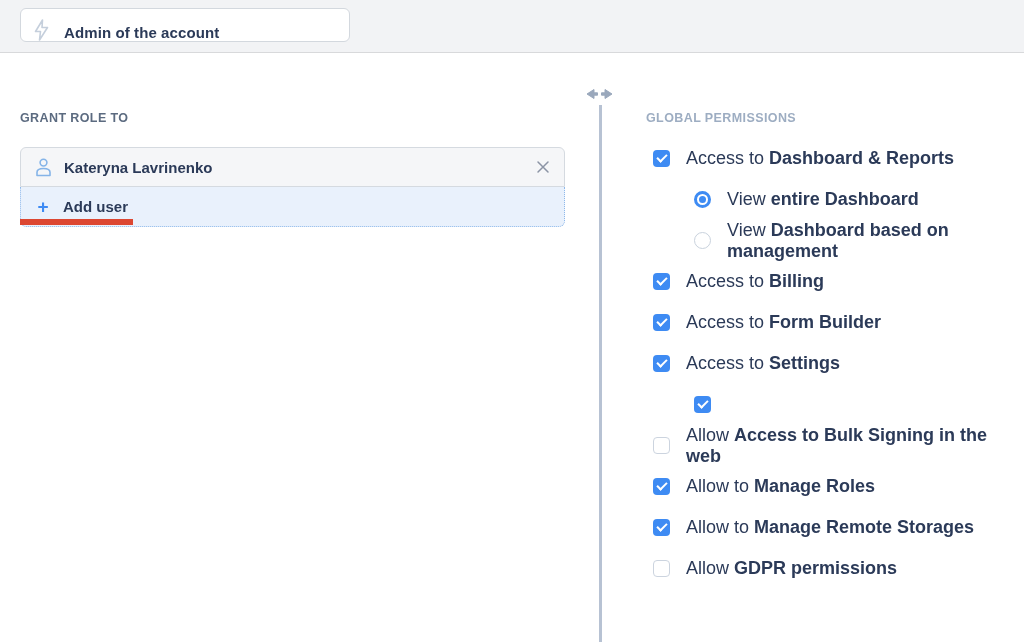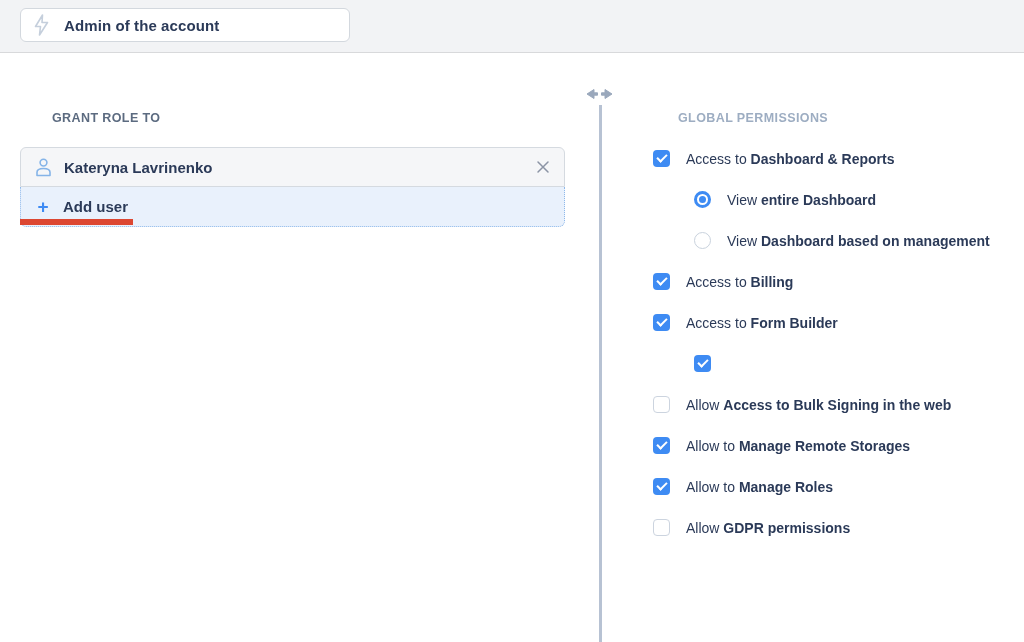--- a/index.html
+++ b/index.html
@@ -12,27 +12,27 @@
   *{margin:0;padding:0;box-sizing:border-box;}
   html,body{background:#fff;}
   body{font-family:"Liberation Sans", sans-serif;}
   .screen{position:relative;width:1024px;height:642px;background:#ffffff;overflow:hidden;}
 
   
   .topbar{position:absolute;left:0;top:0;width:1024px;height:53px;
     background:var(--topbar-bg);border-bottom:1px solid #d8d9db;}
   .role-box{position:absolute;left:20px;top:8px;width:330px;height:34px;
     background:#ffffff;border:1px solid #d3d8de;border-radius:6px;
-    display:flex;align-items:center;gap:14px;padding:0 12px;cursor:pointer;}
+    display:flex;align-items:flex-end;gap:14px;padding:0 12px;cursor:pointer;}
   .bolt-icon{display:flex;align-items:center;}
   .role-label{font-size:15px;font-weight:700;color:var(--text-navy);letter-spacing:.1px;}
 
   
   .left-panel{position:absolute;left:20px;top:111px;width:545px;}
-  .panel-title{font-size:12.5px;font-weight:600;letter-spacing:.4px;text-transform:uppercase;margin-left:32px;}
+  .panel-title{font-size:12.5px;font-weight:600;letter-spacing:.4px;text-transform:uppercase;}
   .left-panel .panel-title{color:#5c6b80;}
   .user-box{margin-top:22px;border-radius:6px;}
   .user-row{height:40px;background:#f5f6f8;border:1px solid #d5dae0;
     border-radius:6px 6px 0 0;display:flex;align-items:center;padding:0 14px;gap:12px;}
   .user-name{font-size:15px;font-weight:600;color:var(--text-navy);flex:1;}
   .close-btn{display:flex;align-items:center;cursor:pointer;}
   .add-row{height:40px;background:#e9f1fc;border:1px dotted #8fb9ea;border-top:none;
     border-radius:0 0 6px 6px;display:flex;align-items:center;padding:0 14px;gap:12px;cursor:pointer;}
   .plus-icon{color:var(--accent-blue);font-size:19px;font-weight:600;line-height:1;width:16px;text-align:center;}
   .add-label{font-size:15px;font-weight:700;color:var(--text-navy);}
@@ -42,21 +42,21 @@
   
   .divider{position:absolute;left:599px;top:105px;width:2.5px;height:537px;background:var(--divider);}
   .resize-icon{position:absolute;left:586px;top:87px;cursor:col-resize;display:flex;}
 
   
   .right-panel{position:absolute;left:646px;top:111px;width:375px;}
   .right-panel .panel-title{color:#9dadc2;}
   .perm-list{margin-top:13px;}
   .perm-row{display:flex;align-items:center;height:41px;gap:16px;padding-left:7px;}
   .perm-row.indent-1{padding-left:48px;}
-  .perm-label{font-size:14px;color:var(--text-navy);font-weight:400;}
+  .perm-label{font-size:18px;color:var(--text-navy);font-weight:400;}
   .perm-label b{font-weight:700;}
 
   .control{flex:none;display:block;}
   .checkbox{width:17px;height:17px;border-radius:4px;position:relative;cursor:pointer;}
   .checkbox.checked{background:var(--accent-blue);}
   .checkbox.checked::after{content:'';position:absolute;left:3.5px;top:4px;width:8px;height:4px;
     border-left:2px solid #fff;border-bottom:2px solid #fff;transform:rotate(-45deg);}
   .checkbox.unchecked{background:#fff;border:1.5px solid #ccd4df;}
   .radio{width:17px;height:17px;border-radius:50%;position:relative;cursor:pointer;}
   .radio.selected{background:#fff;border:3.5px solid var(--accent-blue);}
@@ -128,34 +128,38 @@
     <span class="perm-label"><span>View </span><b>Dashboard based on management</b></span>
   </div>
         <div class="perm-row indent-0">
     <span class="control checkbox checked"></span>
     <span class="perm-label"><span>Access to </span><b>Billing</b></span>
   </div>
         <div class="perm-row indent-0">
     <span class="control checkbox checked"></span>
     <span class="perm-label"><span>Access to </span><b>Form Builder</b></span>
   </div>
+        <div class="perm-row indent-0">
+    <span class="control checkbox checked"></span>
+    <span class="perm-label"><span>Access to </span><b>Settings</b></span>
+  </div>
         <div class="perm-row indent-1">
     <span class="control checkbox checked"></span>
   </div>
         <div class="perm-row indent-0">
     <span class="control checkbox unchecked"></span>
     <span class="perm-label"><span>Allow </span><b>Access to Bulk Signing in the web</b></span>
   </div>
         <div class="perm-row indent-0">
     <span class="control checkbox checked"></span>
-    <span class="perm-label"><span>Allow to </span><b>Manage Remote Storages</b></span>
+    <span class="perm-label"><span>Allow to </span><b>Manage Roles</b></span>
   </div>
         <div class="perm-row indent-0">
     <span class="control checkbox checked"></span>
-    <span class="perm-label"><span>Allow to </span><b>Manage Roles</b></span>
+    <span class="perm-label"><span>Allow to </span><b>Manage Remote Storages</b></span>
   </div>
         <div class="perm-row indent-0">
     <span class="control checkbox unchecked"></span>
     <span class="perm-label"><span>Allow </span><b>GDPR permissions</b></span>
   </div>
       </div>
   </section>
 
 </div>
 

